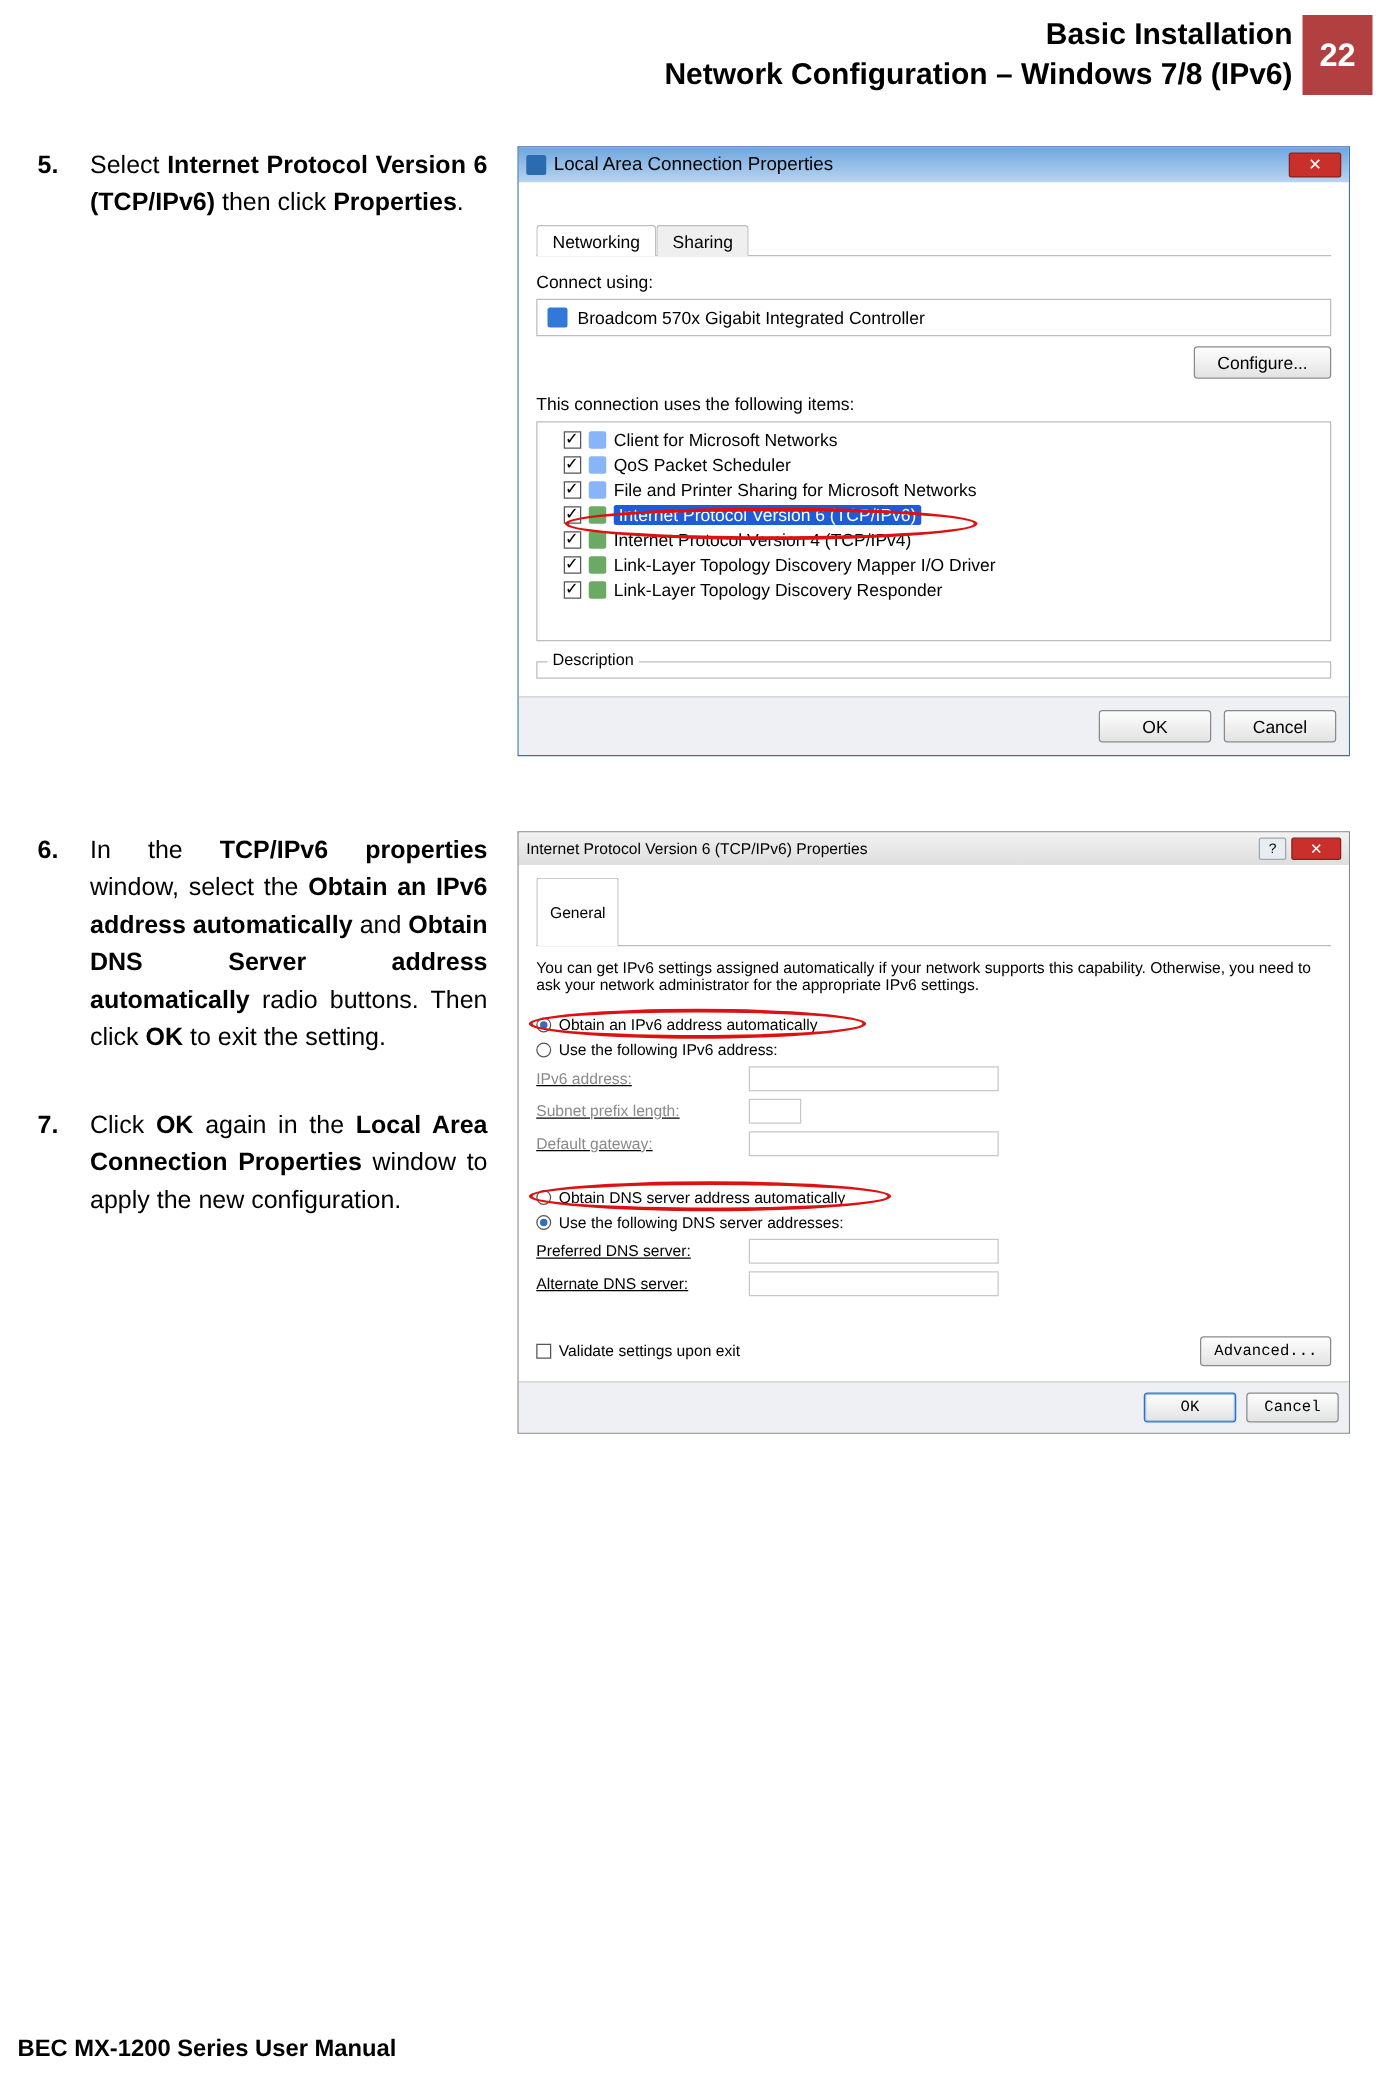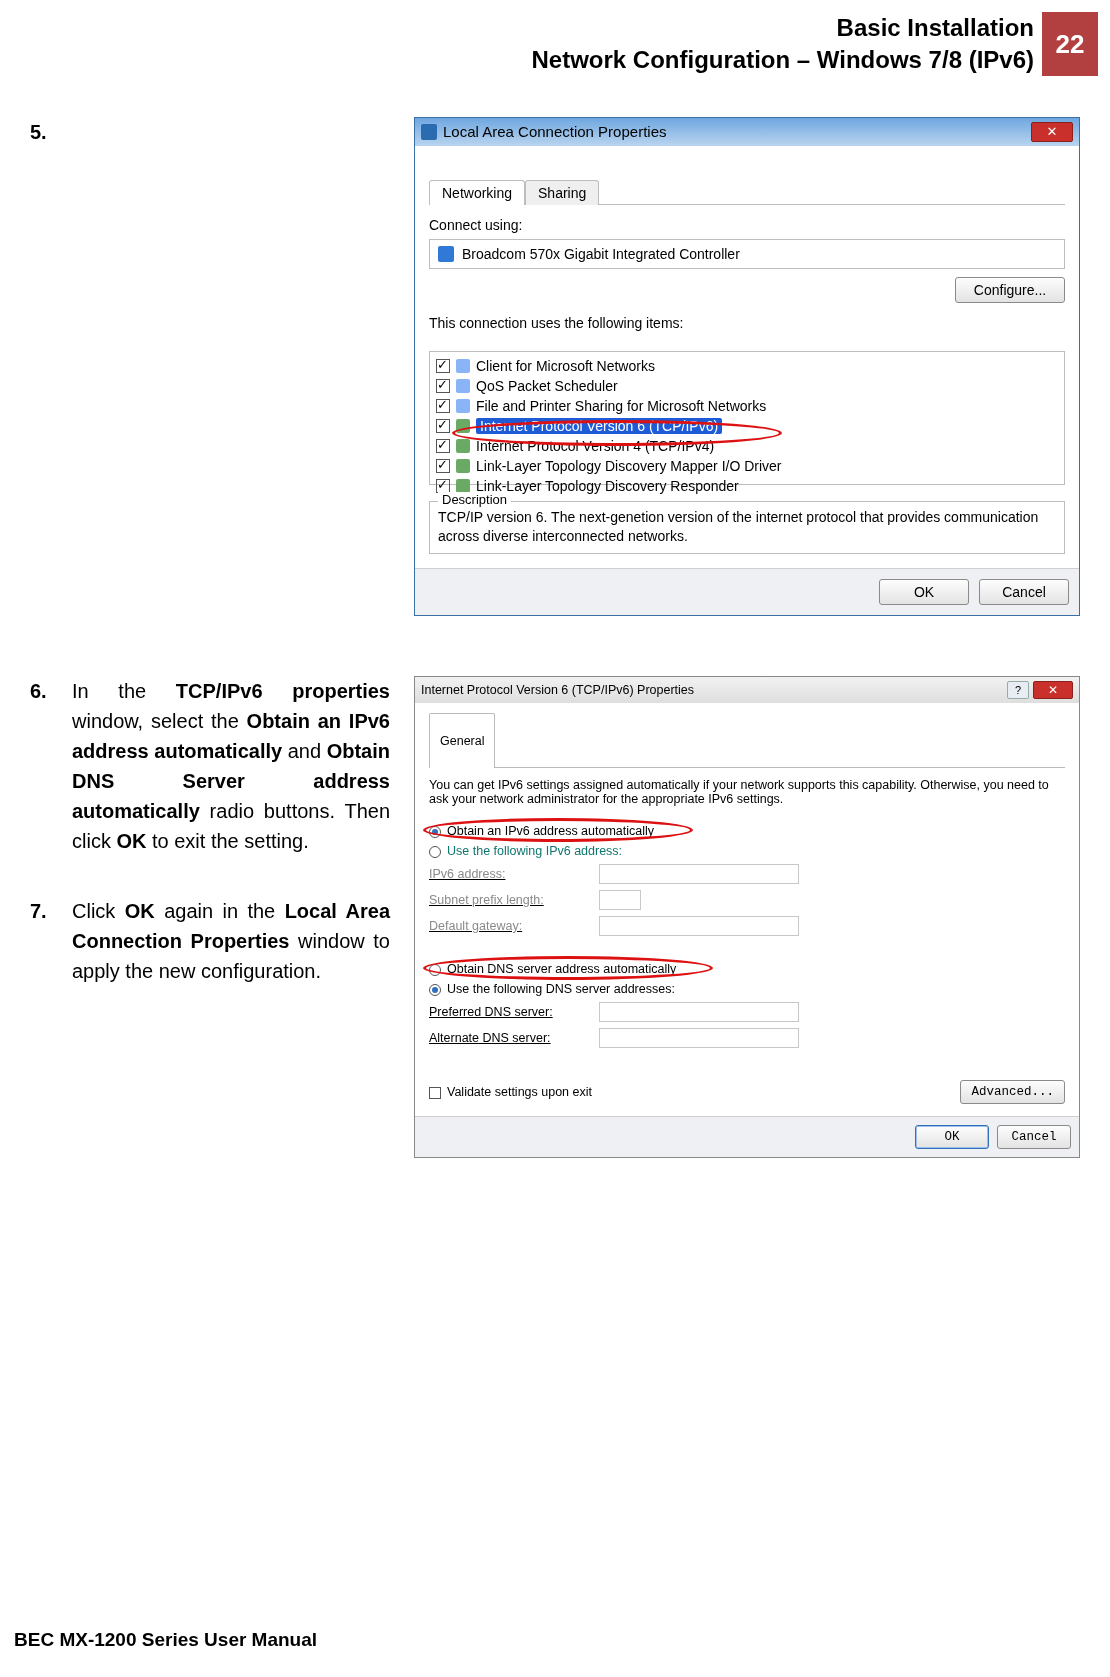--- a/index.html
+++ b/index.html
@@ -25,21 +25,21 @@
   .win7-body { padding: 10px 14px 14px 14px; background:#fff; }
   .tabs { display:flex; gap:0; border-bottom:1px solid #bdbdbd; font-size:14px;margin-top:23px; }
   .tab { padding:4px 12px; border:1px solid #bdbdbd; border-bottom:none; background:#fff; border-radius:3px 3px 0 0; position:relative; top:1px; }
   .tab.inactive { background:#efefef; }
   .label { margin-top:12px; margin-bottom:6px; }
   .inset { border:1px solid #bdbdbd; padding:6px 8px; display:flex; gap:8px; }
   .nic-icon { width:16px; height:16px; display:inline-block; background:#3079d6; border-radius:2px; }
   .right-align { text-align:right; margin-top:8px; }
   .btn { display:inline-flex; align-items:center; justify-content:center; min-width:110px; height:26px; border:1px solid #8a8a8a; background:linear-gradient(#fdfdfd,#e3e3e3); border-radius:3px; font-size:14px; padding:0 10px; }
   .btn.disabled { color:#9a9a9a; }
-  .items-box { border:1px solid #bdbdbd; margin-top:20px; padding:4px 6px; height:134px; }
+  .items-box { border:1px solid #bdbdbd; margin-top:6px; padding:4px 21px; height:176px; }
   .item { display:flex; align-items:center; gap:6px; padding:2px 0; white-space:nowrap; font-size:14px; }
   .chk { width:14px; height:14px; border:1px solid #555; display:inline-block; position:relative; }
   .chk::after { content:"✓"; position:absolute; top:-3px; left:0; font-size:13px; color:#000; }
   .pi { width:14px; height:14px; display:inline-block; background:#8ab4f8; border-radius:2px; }
   .pi.green { background:#6aaa64; }
   .sel { background:#1e5bd6; color:#fff; padding:0 4px; display:inline-block; border-radius:2px; }
   .oval { position:absolute; border:3px solid #d11; border-radius:50%; pointer-events:none; }
   .btn-row { display:flex; gap:12px; margin-top:14px; position:relative; }
   .groupbox { border:1px solid #bdbdbd; padding:6px 8px; margin-top:16px; position:relative; }
   .groupbox-legend { position:absolute; top:-10px; left:8px; background:#fff; padding:0 4px; font-size:13px; }
@@ -78,20 +78,23 @@
   </div>
   <div class="page-badge">22</div>
 </div>
 
 <div class="content">
 
   <div class="row">
     <div class="left-col">
       <div class="step">
         <div class="step-num">5.</div>
+        <div class="step-body">
+          <span>Select </span><b>Internet Protocol Version 6 (TCP/IPv6)</b><span> then click </span><b>Properties</b><span>.</span>
+        </div>
       </div>
     </div>
 
     <div class="right-col">
       <div class="win7">
         <div class="win7-title">
           <span class="left">
             <span class="icon"></span>
             <span>Local Area Connection Properties</span>
           </span>
@@ -144,21 +147,20 @@
               </div>
             <div class="item">
                 <span class="chk"></span>
                 <span class="pi green"></span>
                 <span>Link-Layer Topology Discovery Responder</span>
               </div>
             <span class="oval" style="top:68px; left:22px; width:330px; height:26px;"></span>
           </div>
           <div class="groupbox">
             <span class="groupbox-legend">Description</span>
-            <div style="font-size:14px; line-height:1.4;">TCP/IP version 6. The next-genetion version of the internet protocol that provides communication across diverse interconnected networks.</div>
           </div>
         </div>
         <div class="dlg-footer">
           <span class="btn" style="min-width:90px;">OK</span>
           <span class="btn" style="min-width:90px;">Cancel</span>
         </div>
       </div>
     </div>
   </div>
 
@@ -188,21 +190,21 @@
           </span>
         </div>
         <div class="winB-body">
           <span class="tabB">General</span>
           <div class="hr"></div>
           <div style="margin-bottom:16px;">You can get IPv6 settings assigned automatically if your network supports this capability. Otherwise, you need to ask your network administrator for the appropriate IPv6 settings.</div>
 
           <div class="section">
             <div><span class="radio on"></span><span>Obtain an IPv6 address automatically</span></div>
             <span class="oval" style="top:-4px; left:-6px; width:270px; height:24px;"></span>
-            <div style="margin-top:6px;"><span class="radio"></span><span style="color:#0f766e;">Use the following IPv6 address:</span></div>
+            <div style="margin-top:6px;"><span class="radio"></span><span style="color:#000000;">Use the following IPv6 address:</span></div>
             <div class="fld">
                 <label>IPv6 address:</label>
                 <span class="txt"></span>
               </div>
             <div class="fld">
                 <label>Subnet prefix length:</label>
                 <span class="txt small"></span>
               </div>
             <div class="fld">
                 <label>Default gateway:</label>

